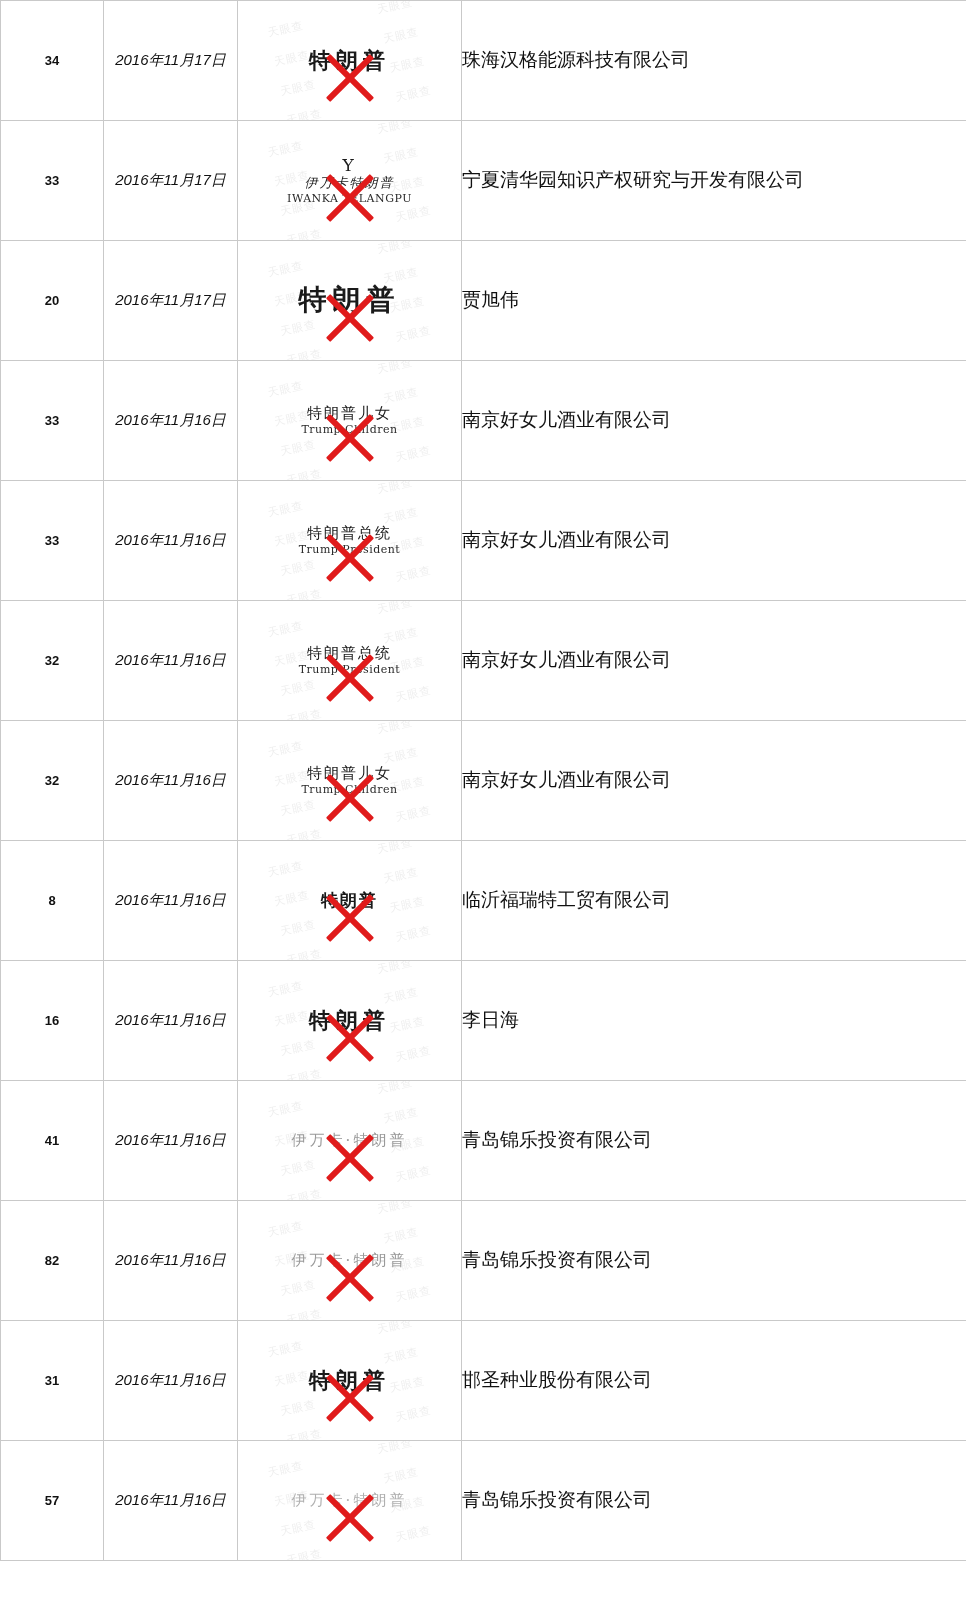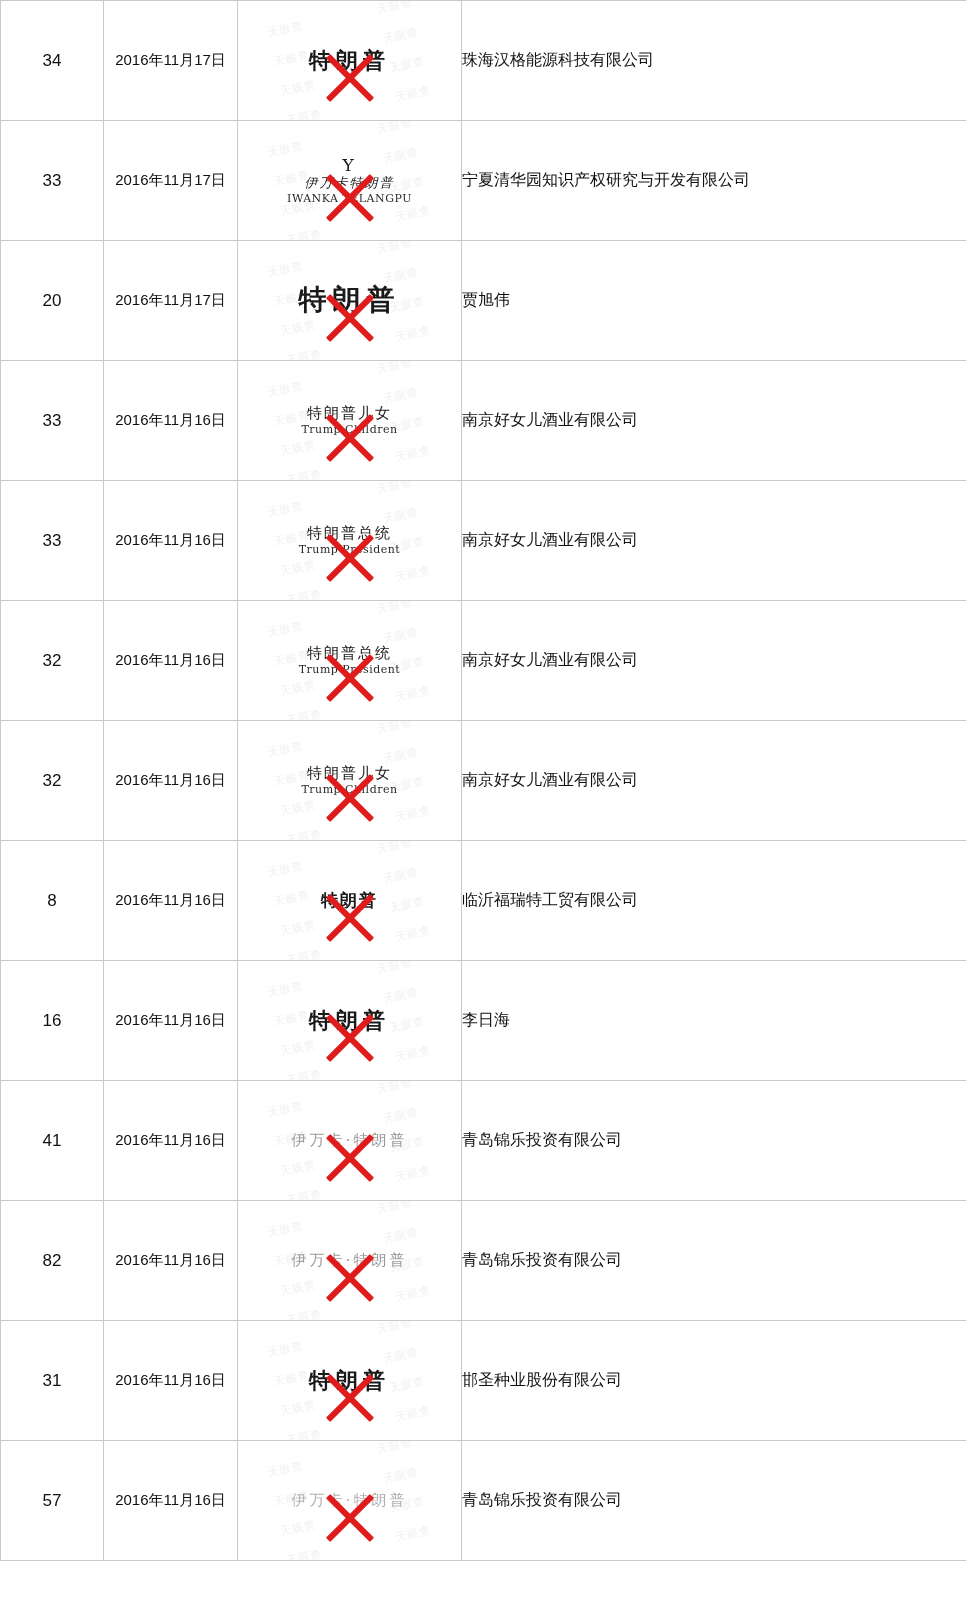--- a/index.html
+++ b/index.html
@@ -29,33 +29,34 @@
   }
   col.c-num   { width: 103px; }
   col.c-date  { width: 134px; }
   col.c-mark  { width: 224px; }
   col.c-owner { width: 505px; }
 
   .row { height: 120px; }
 
   .cell-num {
     text-align: center;
-    font-size: 17px;
-    font-weight: 400;
+    font-size: 13px;
+    font-weight: 700;
     color: #111;
   }
   .cell-date {
     text-align: center;
     font-size: 15px;
     color: #111;
     letter-spacing: 0px;
+    font-style: italic;
   }
   .cell-owner {
     padding-left: 14px;
-    font-size: 16px;
+    font-size: 19px;
     color: #111;
     line-height: 1.4;
   }
 
   
   .cell-mark {
     position: relative;
     overflow: hidden;
   }
   .mark-box {

